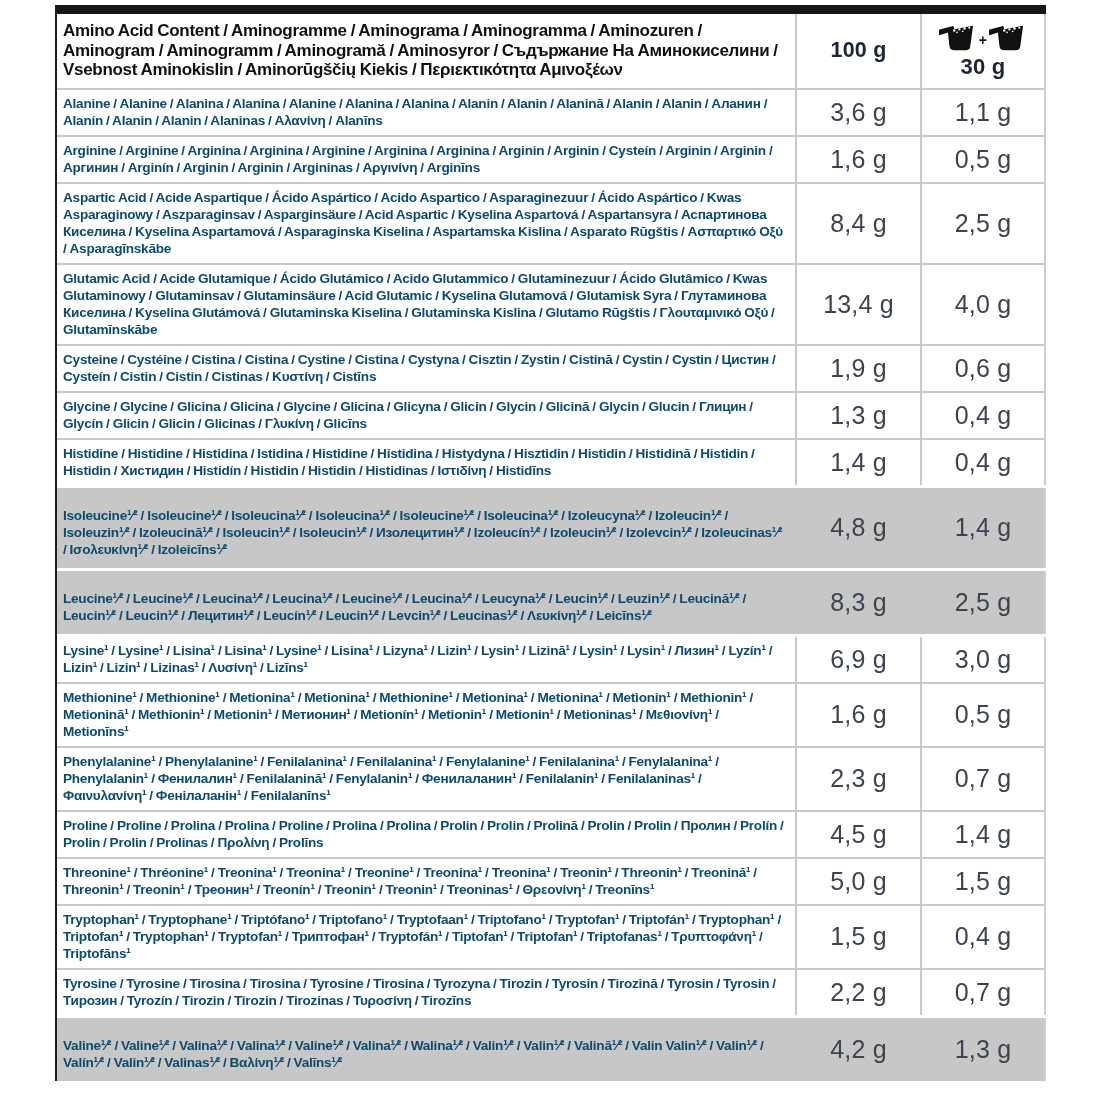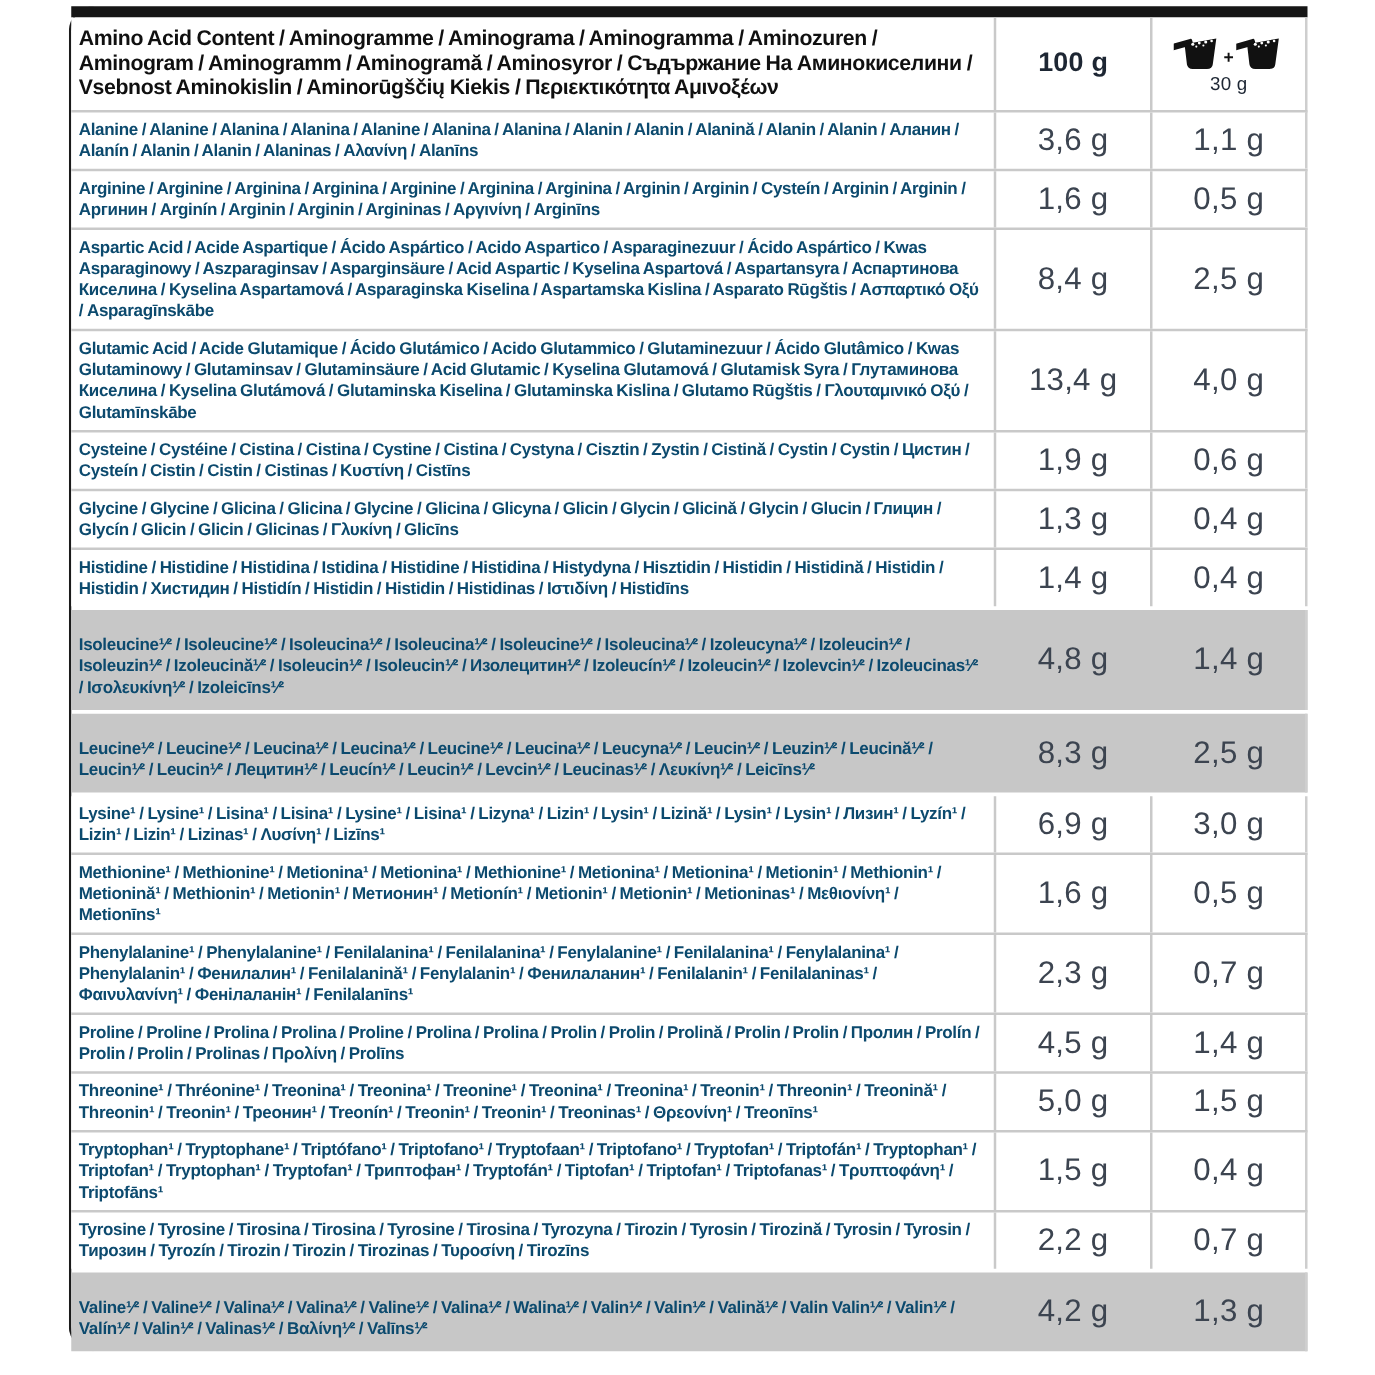--- a/index.html
+++ b/index.html
@@ -12,21 +12,20 @@
     height: 1100px;
     overflow: hidden;
     font-family: "Liberation Sans", sans-serif;
   }
   .sheet {
     position: relative;
     margin: 5px 0 0 55px;
     width: 989px;
     border-left: 2px solid #1b1b1b;
     background: #ffffff;
-    border-radius: 20px;
   }
   .topbar {
     height: 9px;
     background: #161616;
   }
   .row {
     display: grid;
     grid-template-columns: 738px 125px 124px;
     border-top: 2px solid #c9c9c9;
     border-right: 2px solid #cecece;
@@ -83,22 +82,22 @@
     gap: 2px;
     margin-bottom: 1px;
   }
   .plus {
     font-weight: 700;
     font-size: 14px;
     color: #111;
     margin: 6px 0 0 0;
   }
   .grams30 {
-    font-weight: 400;
-    font-size: 15px;
+    font-weight: 700;
+    font-size: 22px;
     color: #1d2633;
   }
 </style>
 </head>
 <body>
 
 <div class="sheet">
   <div class="topbar"></div>
 
   <div class="row header-row">

